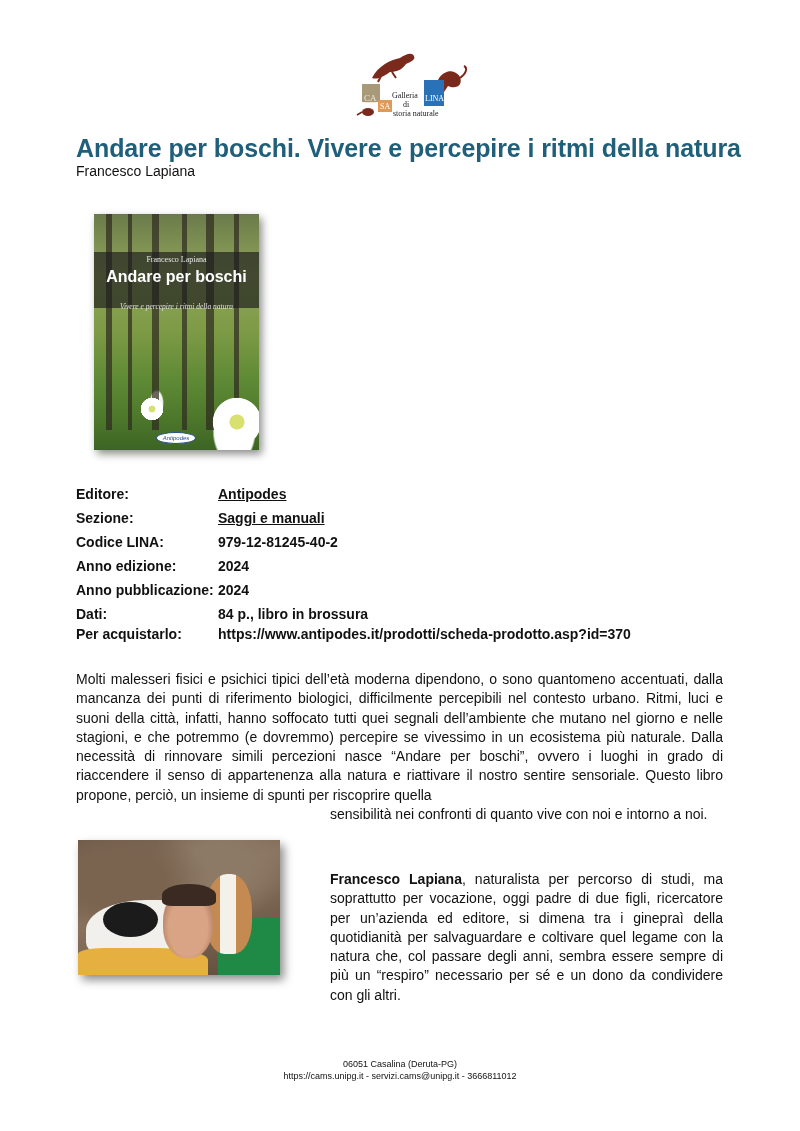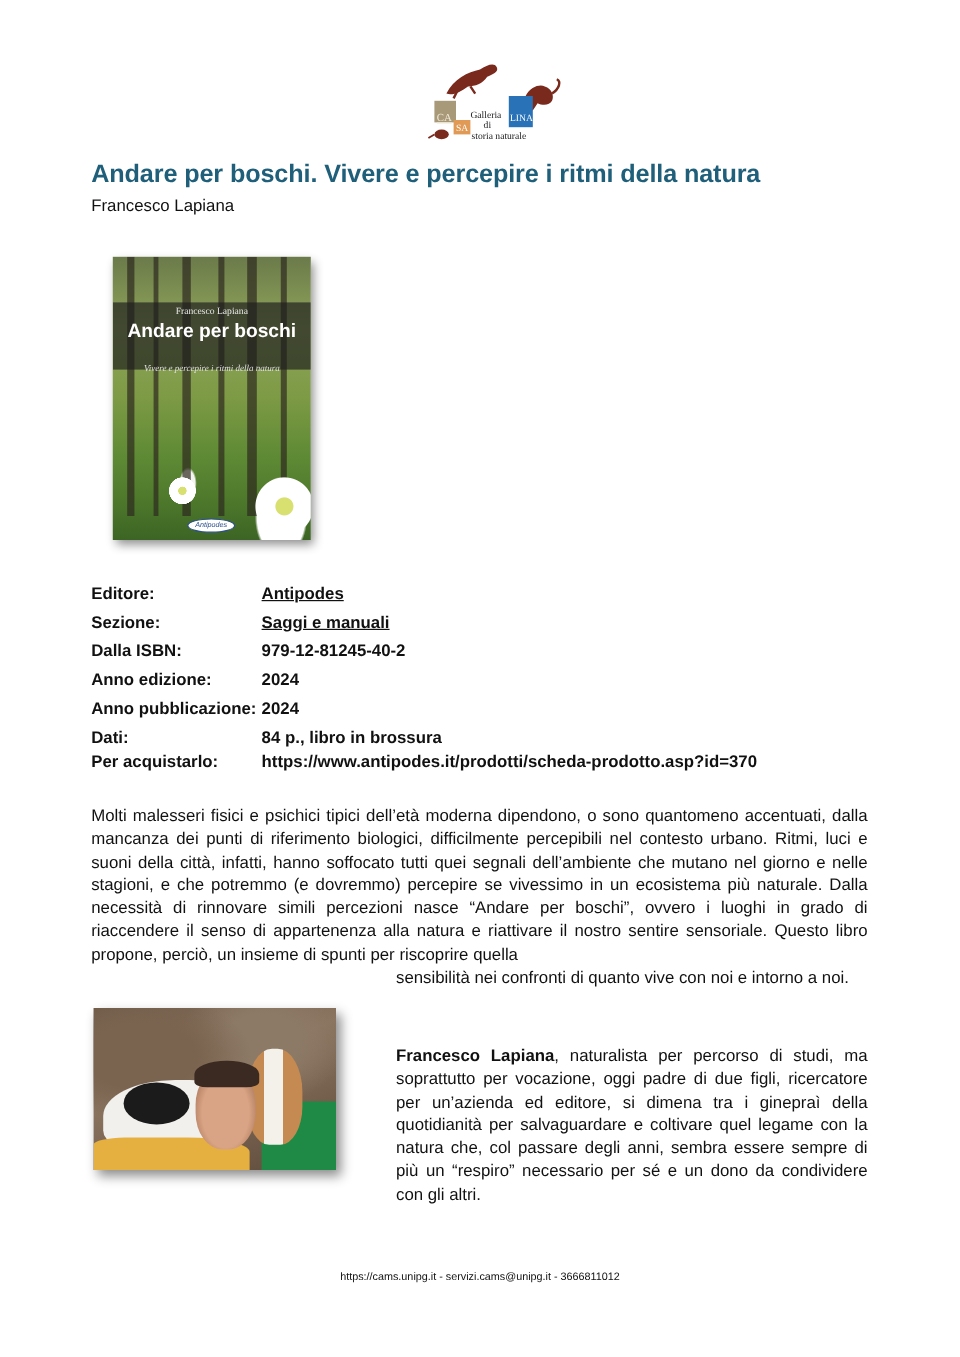--- a/index.html
+++ b/index.html
@@ -22,21 +22,21 @@
       position: absolute;
       font-family: "Liberation Serif", "DejaVu Serif", serif;
       font-size: 8px; line-height: 8px; color: #1a1a1a;
       white-space: nowrap;
     }
 
     
     .title {
       position: absolute;
       left: 76px; top: 134px;
-      font-size: 21px; font-weight: bold;
+      font-size: 25px; font-weight: bold;
       color: #1f5f7a;
       letter-spacing: -0.1px;
       white-space: nowrap;
     }
     .author {
       position: absolute;
       left: 76px; top: 163px;
       font-size: 14px; color: #111;
     }
 
@@ -239,21 +239,21 @@
 <div class="details">
   <div class="row">
     <span class="lbl">Editore:</span>
     <a class="val link">Antipodes</a>
   </div>
   <div class="row">
     <span class="lbl">Sezione:</span>
     <a class="val link">Saggi e manuali</a>
   </div>
   <div class="row">
-    <span class="lbl">Dalla ISBN:</span>
+    <span class="lbl">Codice LINA:</span>
     <span class="val">979-12-81245-40-2</span>
   </div>
   <div class="row">
     <span class="lbl">Anno edizione:</span>
     <span class="val">2024</span>
   </div>
   <div class="row">
     <span class="lbl">Anno pubblicazione:</span>
     <span class="val">2024</span>
   </div>
@@ -276,14 +276,15 @@
   <div class="green"></div>
   <div class="dog-head"></div>
   <div class="shirt"></div>
   <div class="face"></div>
   <div class="hair"></div>
 </div>
 
 <p class="bio"><b>Francesco Lapiana</b><span>, naturalista per percorso di studi, ma soprattutto per vocazione, oggi padre di due figli, ricercatore per un’azienda ed editore, si dimena tra i ginepraì della quotidianità per salvaguardare e coltivare quel legame con la natura che, col passare degli anni, sembra essere sempre di più un “respiro” necessario per sé e un dono da condividere con gli altri.</span></p>
 
 <div class="footer">
+  <div>06051 Casalina (Deruta-PG)</div>
   <div>https://cams.unipg.it - servizi.cams@unipg.it - 3666811012</div>
 </div>
 
 </body></html>

